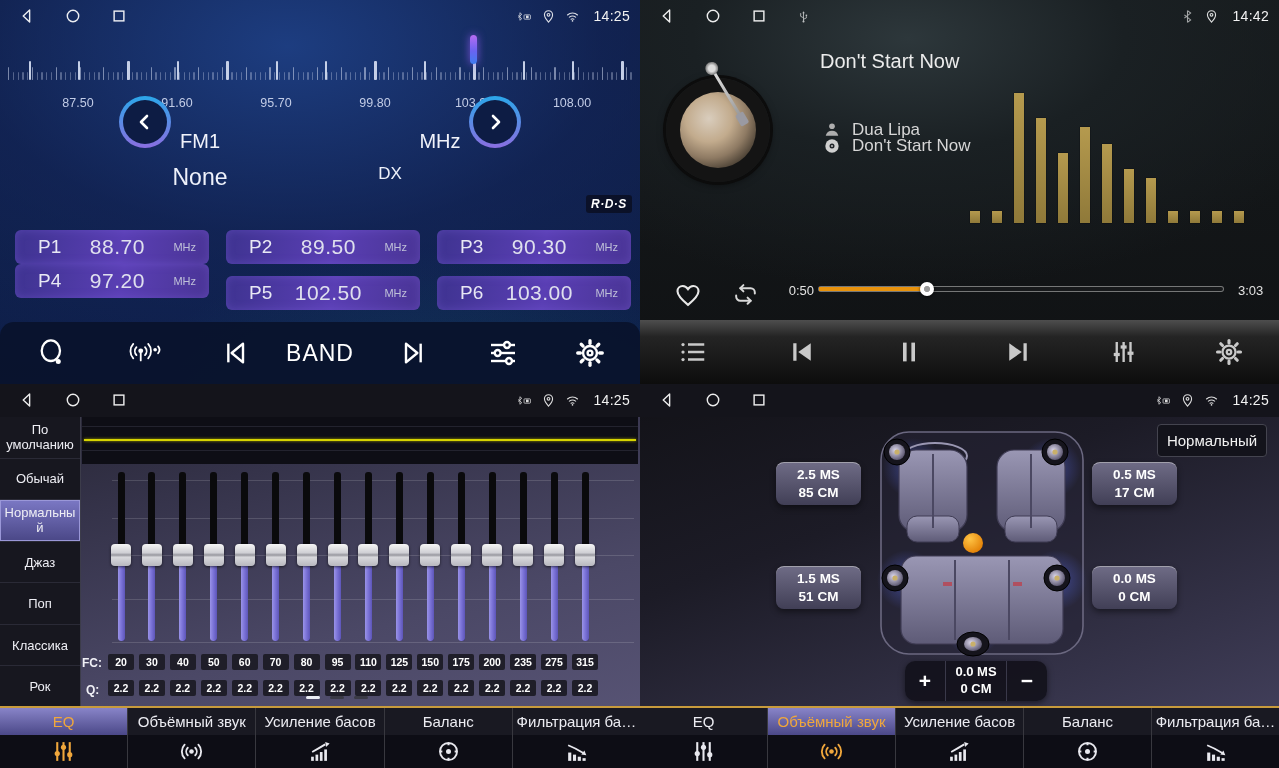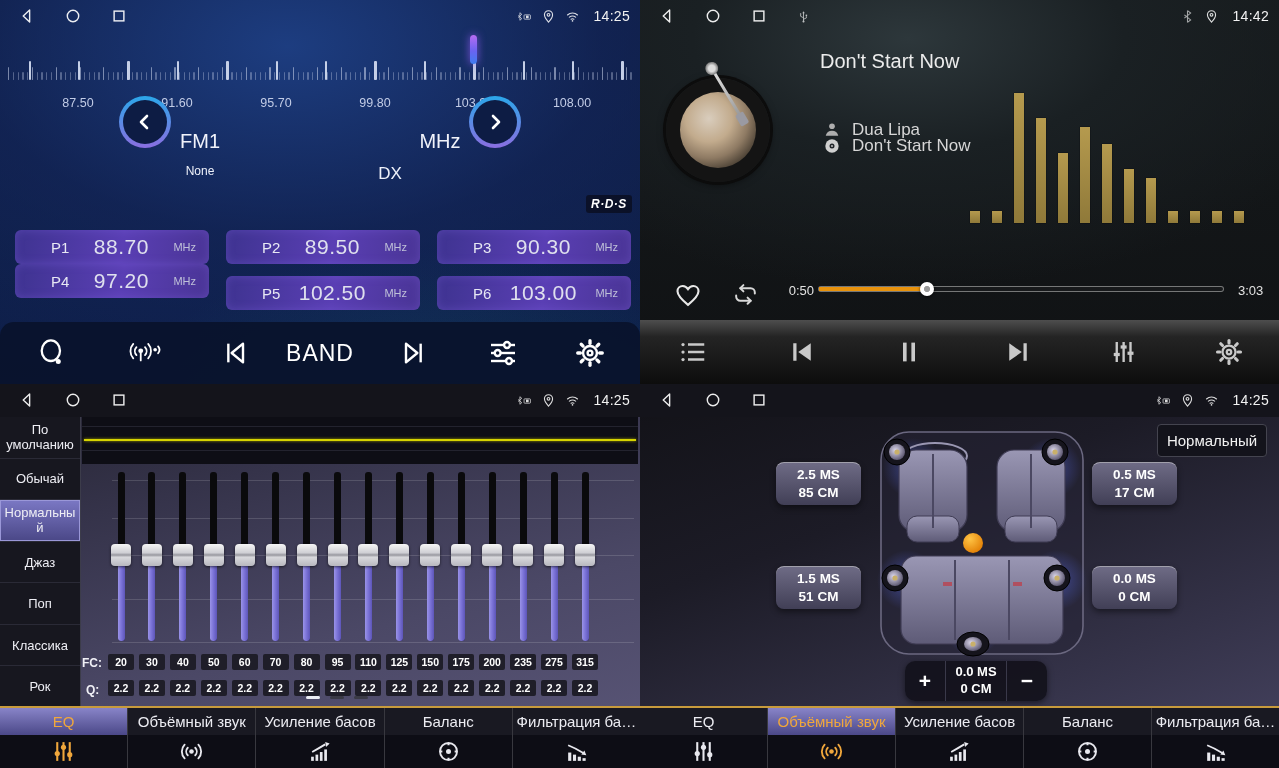--- a/index.html
+++ b/index.html
@@ -31,28 +31,28 @@
   .dial-label{position:absolute;top:64px;transform:translateX(-50%);font-size:12.5px;color:#c2cce6;}
   .seek-btn{position:absolute;width:52px;height:52px;border-radius:50%;top:96px;
     background:linear-gradient(180deg,#2ba7ea,#8a6ee0);display:flex;align-items:center;justify-content:center;cursor:pointer;}
   .seek-btn .inner{width:44px;height:44px;border-radius:50%;background:#0d1c44;
     display:flex;align-items:center;justify-content:center;}
   .seek-btn svg{width:24px;height:24px;}
   .radio-band{position:absolute;left:172px;top:130px;width:56px;text-align:center;font-size:20px;color:#f0f2fa;}
   .radio-freq{position:absolute;left:230px;top:94px;width:180px;text-align:center;font-size:46px;font-weight:bold;
     color:#f4eefc;letter-spacing:1px;}
   .radio-unit{position:absolute;left:412px;top:130px;width:56px;text-align:center;font-size:20px;color:#f0f2fa;}
-  .radio-station{position:absolute;left:150px;top:164px;width:100px;text-align:center;font-size:12px;color:#eef1fa;}
+  .radio-station{position:absolute;left:150px;top:164px;width:100px;text-align:center;font-size:23px;color:#eef1fa;}
   .radio-mode{position:absolute;left:360px;top:164px;width:60px;text-align:center;font-size:17px;color:#eef1fa;}
   .rds-badge{position:absolute;left:586px;top:195px;background:rgba(10,12,28,.75);border-radius:3px;
     padding:2px 5px;font-size:12px;font-weight:bold;font-style:italic;letter-spacing:.5px;color:#fff;}
   .preset-btn{position:absolute;width:194px;height:34px;border-radius:6px;cursor:pointer;
     background:linear-gradient(100deg,#3e3390 0%,#5a3fb4 55%,#4a3596 100%);
     box-shadow:inset 0 0 10px rgba(150,120,255,.25);display:flex;align-items:center;}
-  .preset-id{font-size:15px;color:#e8e8f4;margin-left:36px;}
+  .preset-id{font-size:19px;color:#e8e8f4;margin-left:23px;}
   .preset-freq{flex:1;text-align:center;font-size:21px;color:#dfe0ee;letter-spacing:.5px;}
   .preset-unit{font-size:11px;color:#bfc0d8;margin-right:13px;}
   .radio-toolbar{position:absolute;left:0;bottom:0;width:640px;height:62px;background:rgba(9,18,43,.92);
     border-radius:14px 14px 0 0;}
   .rtb-item{position:absolute;top:0;height:62px;display:flex;align-items:center;justify-content:center;
     transform:translateX(-50%);cursor:pointer;}
   .rtb-item svg{width:32px;height:32px;}
   .rtb-band{font-size:23px;color:#fff;letter-spacing:1px;}
   
   .album-wrap{position:absolute;left:26px;top:76px;width:126px;height:116px;}

